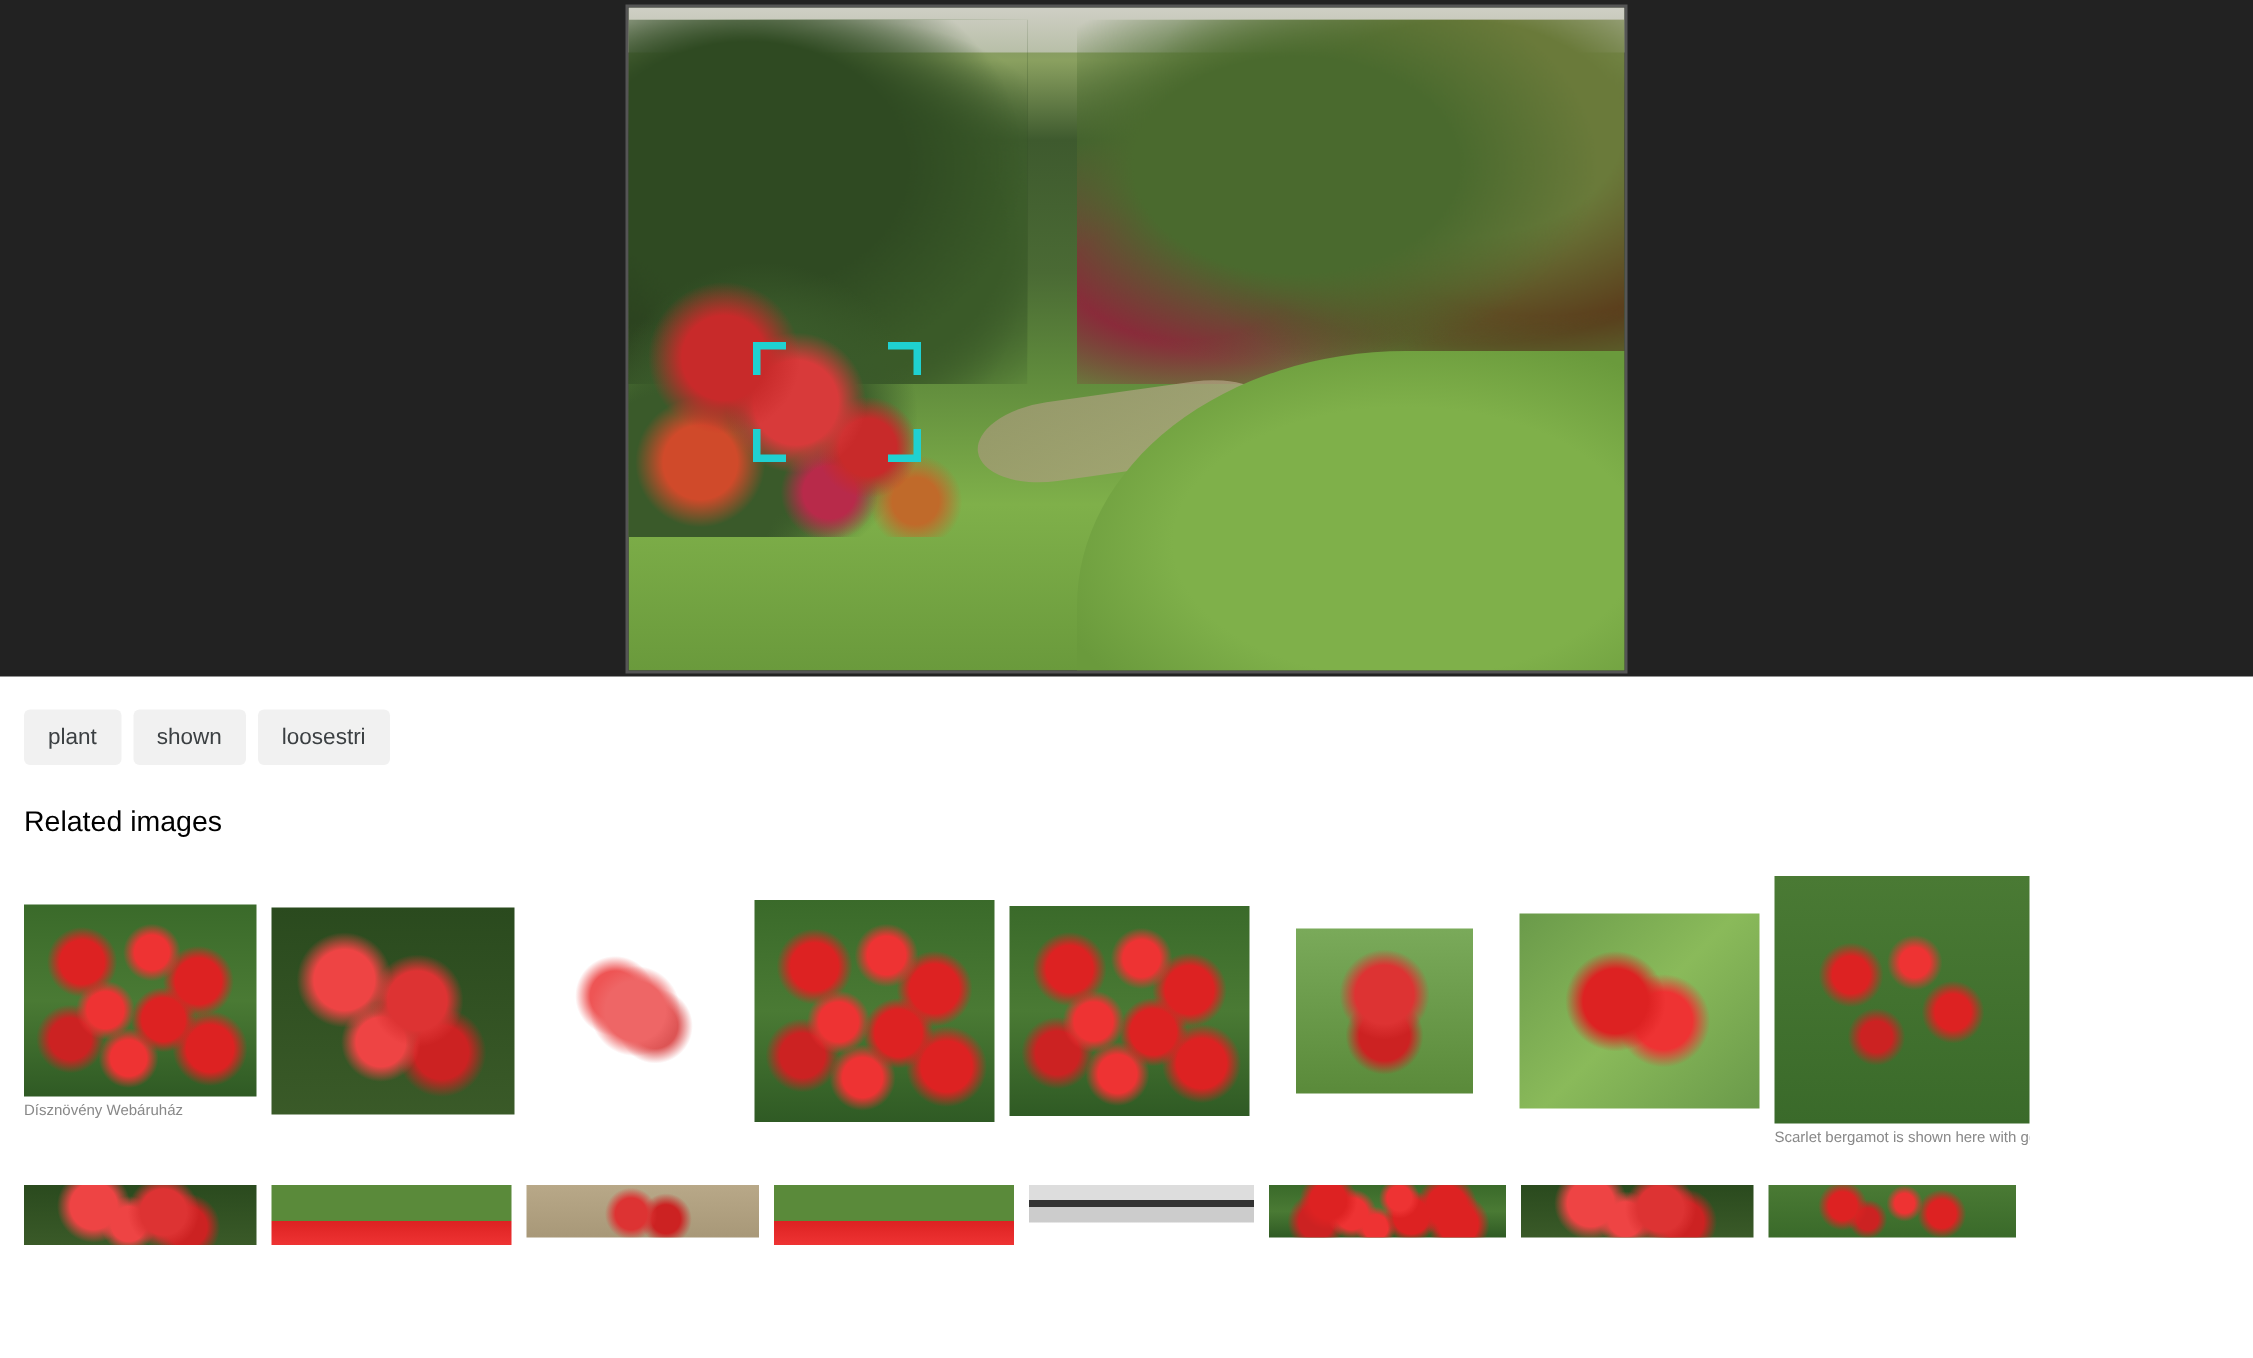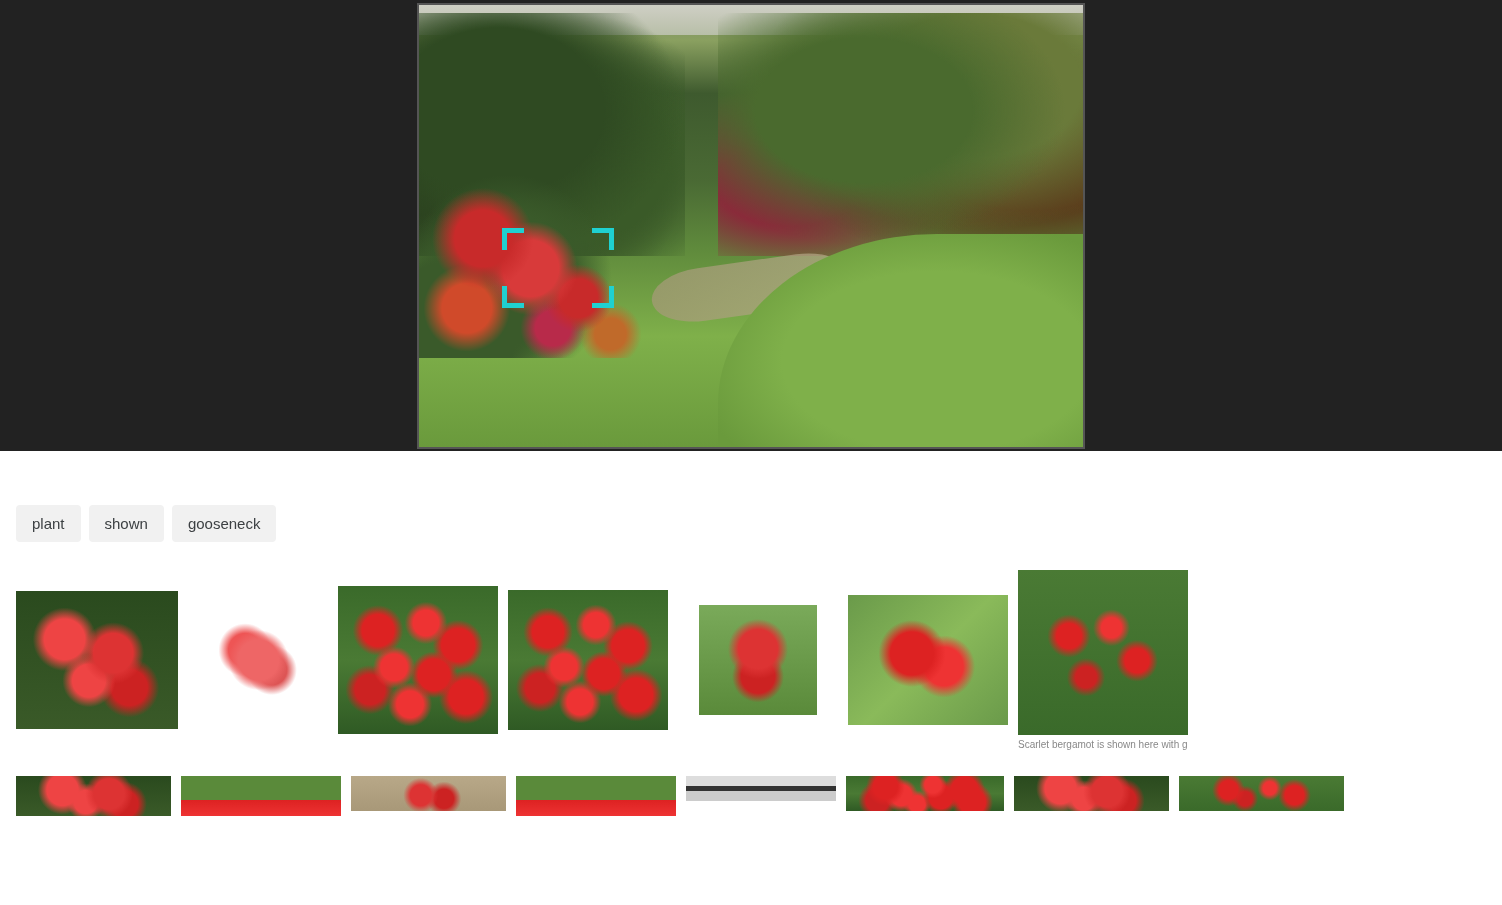--- a/index.html
+++ b/index.html
@@ -76,21 +76,20 @@
     position: absolute; width: 22px; height: 22px;
     border: 5px solid #1fd1d1;
   }
   .crop .tl { top: 0; left: 0; border-right: none; border-bottom: none; }
   .crop .tr { top: 0; right: 0; border-left: none; border-bottom: none; }
   .crop .bl { bottom: 0; left: 0; border-right: none; border-top: none; }
   .crop .br { bottom: 0; right: 0; border-left: none; border-top: none; }
 
   .below {
     padding: 22px 4px 0 16px;
-    margin-top: 32px;
   }
   .tags { display: flex; gap: 8px; margin-bottom: 28px; }
   .tag {
     background: #f1f1f1;
     border: none;
     border-radius: 4px;
     padding: 10px 16px;
     font-size: 15px;
     color: #3c4043;
     cursor: pointer;
@@ -209,23 +208,28 @@
       <div class="corner bl"></div>
       <div class="corner br"></div>
     </div>
   </div>
 </div>
 
 <div class="below">
   <div class="tags" id="tags">
       <button class="tag">plant</button>
       <button class="tag">shown</button>
-      <button class="tag">gooseneck</button>
-    </div>
+      <button class="tag">loosestri</button>
+    </div>
+  <h2 class="section-title">Related images</h2>
   <div class="grid" id="row1">
+      <div class="cell" style="width: 155px; height: 180px; justify-content: center;">
+        <a class="thumb flw" style="width: 155px; height: 128px;"></a>
+        <div class="caption" style="max-width: 155px;">Dísznövény Webáruház</div>
+      </div>
       <div class="cell" style="width: 162px; height: 180px; justify-content: center;">
         <a class="thumb flw2" style="width: 162px; height: 138px;"></a>
       </div>
       <div class="cell" style="width: 140px; height: 180px; justify-content: center; align-items: center;">
         <a class="thumb flw3" style="width: 89px; height: 100px;"></a>
       </div>
       <div class="cell" style="width: 160px; height: 180px; justify-content: center;">
         <a class="thumb flw" style="width: 160px; height: 148px;"></a>
       </div>
       <div class="cell" style="width: 160px; height: 180px; justify-content: center;">

